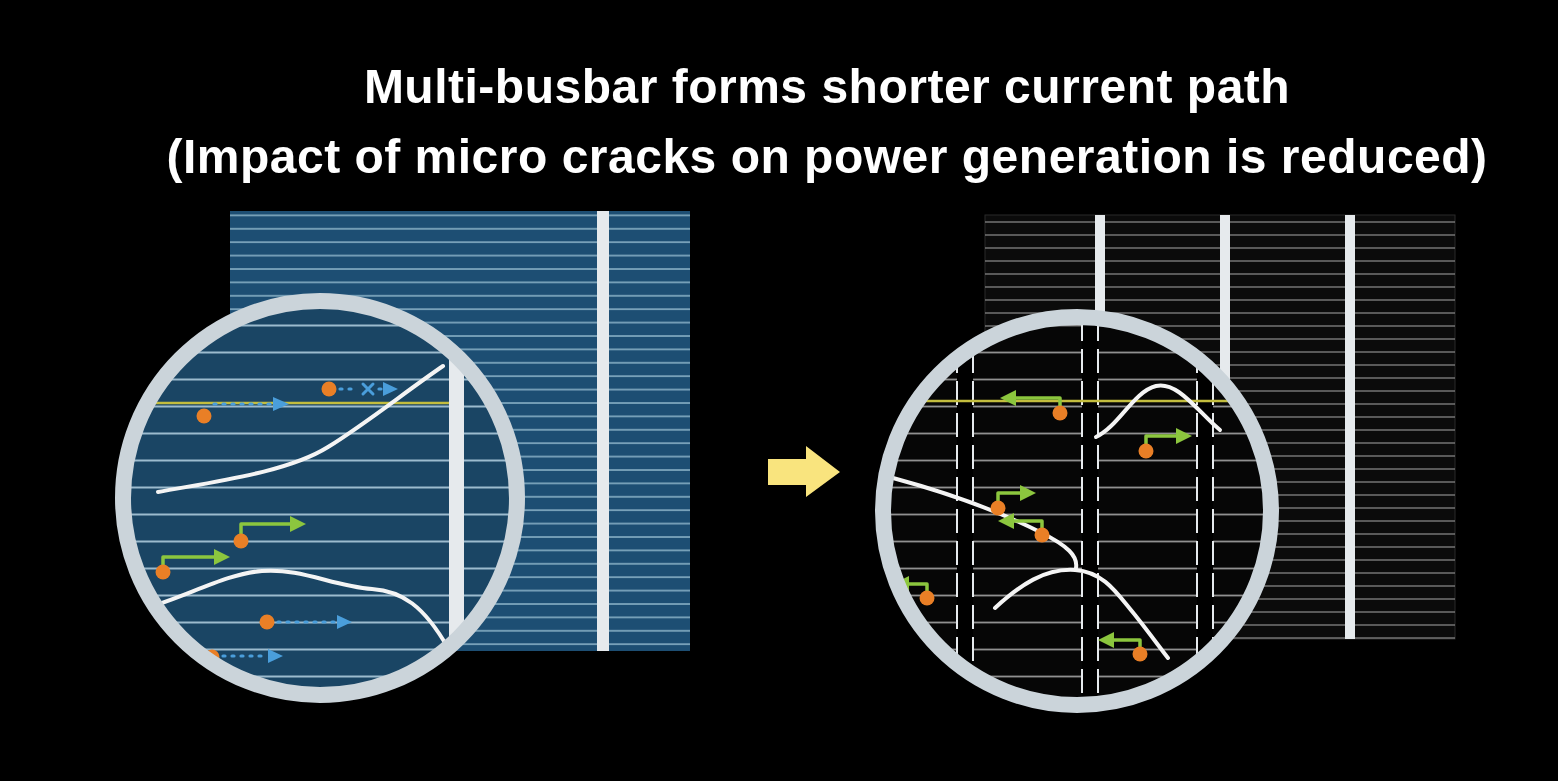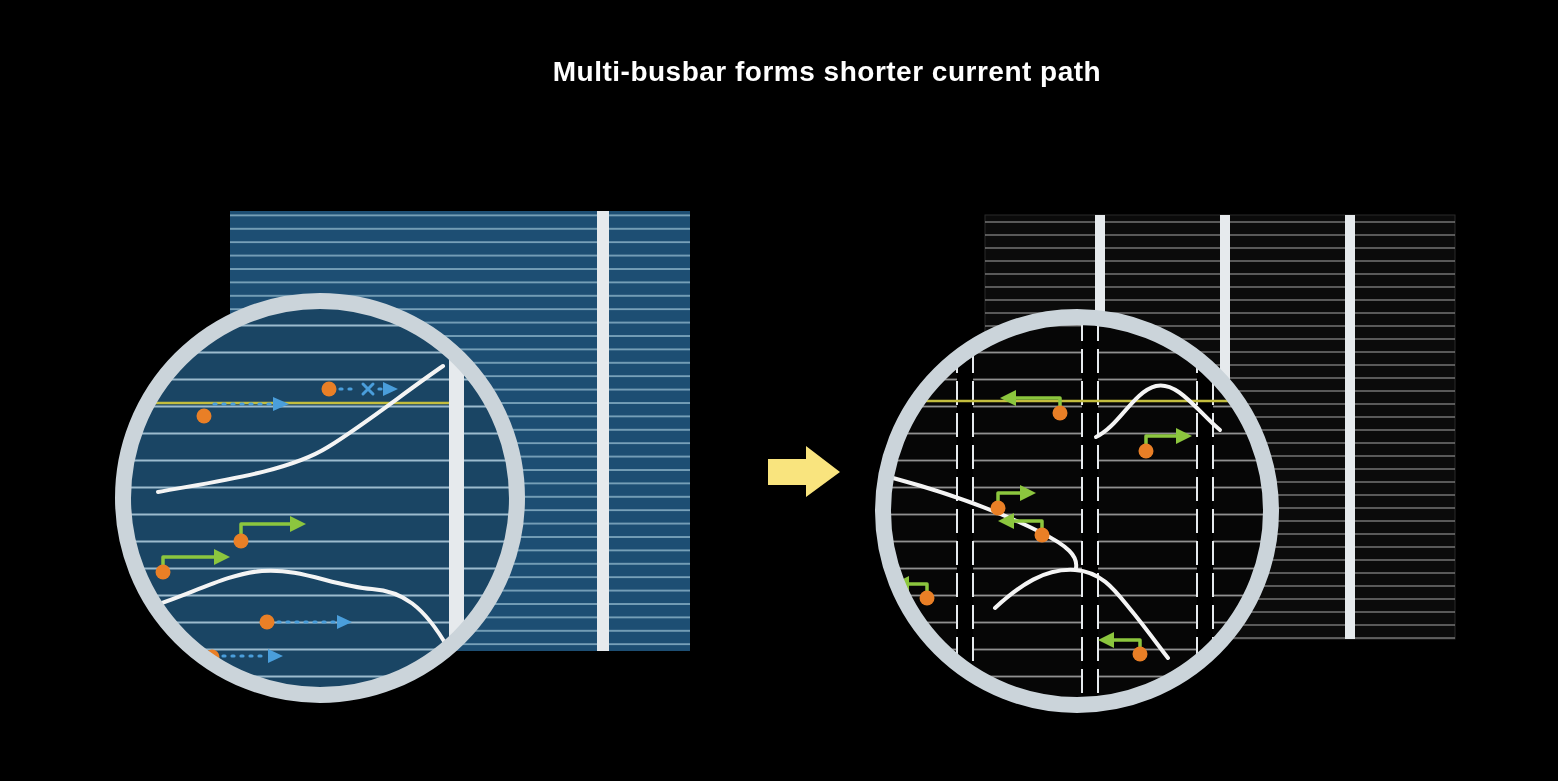--- a/index.html
+++ b/index.html
@@ -10,21 +10,21 @@
     overflow:hidden;
     font-family:"Liberation Sans",sans-serif;
   }
   .title{
     position:absolute;
     top:52px;left:827px;
     transform:translateX(-50%);
     text-align:center;
     color:var(--title-text,#ffffff);
     font-weight:bold;
-    font-size:28px;
+    font-size:48px;
     line-height:1.45;
     letter-spacing:.5px;
     white-space:nowrap;
   }
   svg.diagram{position:absolute;left:0;top:0;}
 
   .finger-left{stroke:var(--finger-left,#86aec4);stroke-width:1.6;}
   .finger-left-zoom{stroke:var(--finger-left-zoom,#9cbbce);stroke-width:2;}
   .finger-right{stroke:var(--finger-right,#8d8d8d);stroke-width:1.2;}
   .finger-right-zoom{stroke:var(--finger-right-zoom,#909090);stroke-width:1.8;}
@@ -54,20 +54,21 @@
 
   .transition{fill:var(--transition-arrow,#f9e47e);}
 </style>
 </head>
 <body>
 
 <div class="stage">
 
   <div class="title">
     <div>Multi-busbar forms shorter current path</div>
+    <div>(Impact of micro cracks on power generation is reduced)</div>
   </div>
 
   <svg class="diagram" width="1558" height="781" viewBox="0 0 1558 781">
     <defs>
       <pattern id="pfL" width="12" height="13.4" patternUnits="userSpaceOnUse">
         <line x1="0" y1="1" x2="12" y2="1" class="finger-left"></line>
       </pattern>
       <pattern id="pfLz" width="12" height="27" patternUnits="userSpaceOnUse">
         <line x1="0" y1="1.5" x2="12" y2="1.5" class="finger-left-zoom"></line>
       </pattern>

